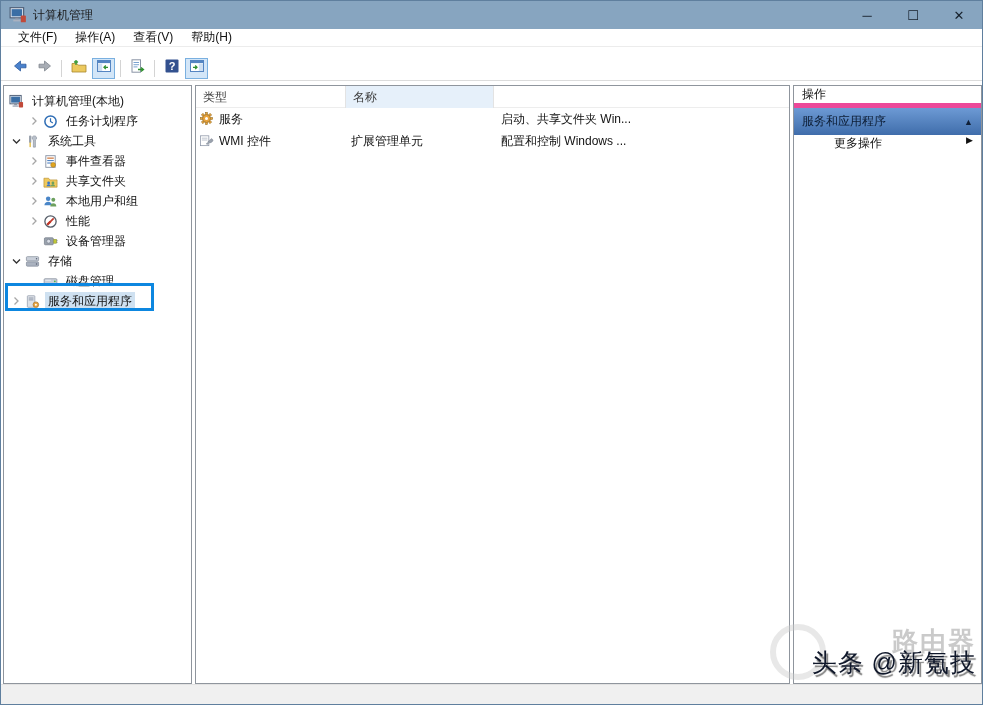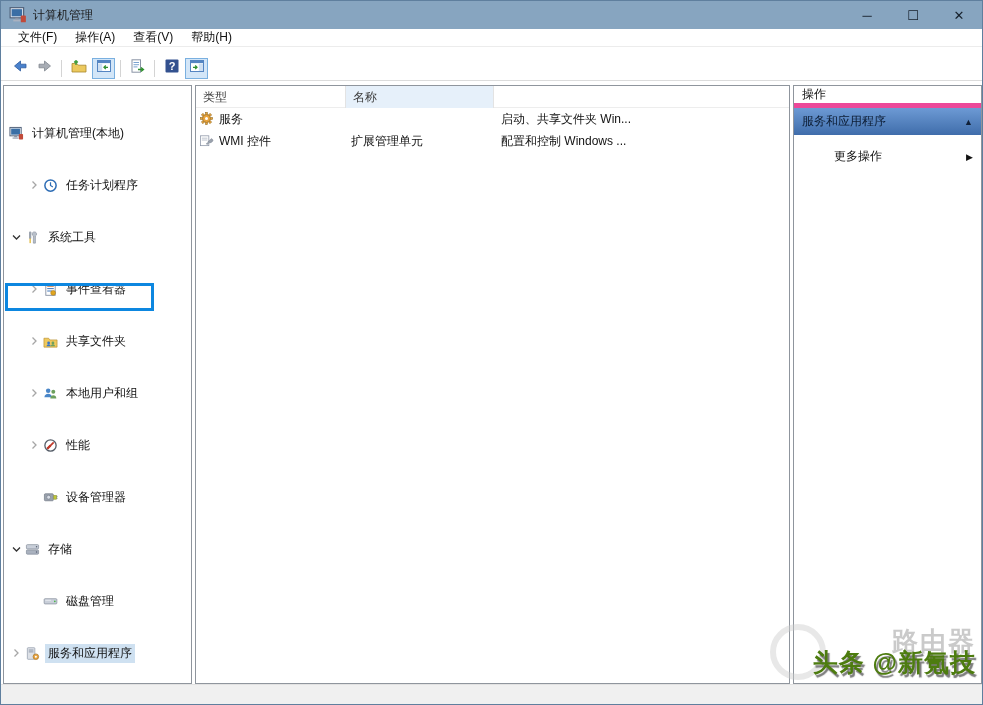--- a/index.html
+++ b/index.html
@@ -24,21 +24,21 @@
   .tbtn.active{background:#d3e6f8;border:1px solid #7ab0e0;}
   .tsep{width:1px;height:17px;background:#d4d4d4;margin:0 4px;}
 
   
   .panel{position:absolute;background:#ffffff;border:1px solid #8f959d;}
   #treepanel{left:2px;top:84px;width:189px;height:599px;padding-top:5px;overflow:hidden;}
   #listpanel{left:194px;top:84px;width:595px;height:599px;overflow:hidden;}
   #actionpanel{left:792px;top:84px;width:189px;height:599px;overflow:hidden;}
 
   
-  .trow{height:20px;display:flex;align-items:center;font-size:12px;color:#111;white-space:nowrap;margin-top:32px;}
+  .trow{height:20px;display:flex;align-items:center;font-size:12px;color:#111;white-space:nowrap;}
   .trow .chev{width:16px;height:16px;display:flex;align-items:center;justify-content:center;flex:0 0 16px;}
   .trow .ticon{width:17px;height:16px;display:flex;align-items:center;justify-content:center;flex:0 0 17px;margin-right:4px;}
   .trow .ticon svg{width:15px;height:15px;}
   .lvl0{padding-left:4px;}
   .lvl1{padding-left:4px;}
   .lvl2{padding-left:22px;}
   .tlabel{padding:1px 3px;}
   .tlabel.selected{background:#cfe1f1;}
   #annotation-box{position:absolute;left:1px;top:197px;width:149px;height:28px;border:3px solid #0d87e0;pointer-events:none;}
 
@@ -53,31 +53,31 @@
   .lcell.c0{width:148px;padding-left:3px;}
   .lcell.c1{width:150px;}
   .lcell.c2{width:240px;}
   .lcell .licon{width:17px;height:16px;margin-right:3px;flex:0 0 17px;}
   .lcell .licon svg{width:15px;height:15px;}
 
   
   .ap-title{height:22px;display:flex;align-items:center;padding-left:8px;font-size:12px;color:#111;border-bottom:5px solid #ec4899;}
   .ap-group{height:27px;display:flex;align-items:center;justify-content:space-between;padding:0 8px 0 8px;font-size:12px;color:#0c1c33;background:linear-gradient(#6d9ad4,#3f6dab);border-bottom:1px solid #38movie62a0;}
   .ap-group .caret{font-size:9px;color:#102038;}
-  .ap-more{height:27px;display:flex;align-items:center;justify-content:space-between;padding:16px 8px 0 40px;font-size:12px;color:#111;}
+  .ap-more{height:27px;display:flex;align-items:flex-start;justify-content:space-between;padding:0 8px 0 40px;font-size:12px;color:#111;}
   .ap-more .caret{font-size:9px;color:#111;}
 
   
   .statusstrip{position:absolute;left:0;top:683px;width:100%;height:22px;background:#f0f0f0;border-top:1px solid #e2e2e2;}
 
   
   .wm{position:absolute;right:4px;bottom:10px;width:260px;height:70px;pointer-events:none;margin-top:44px;}
   .wm-ring{position:absolute;left:52px;top:0px;width:56px;height:56px;border:6px solid rgba(205,205,205,0.45);border-radius:50%;}
   .wm-bg{position:absolute;right:2px;top:0px;font-size:26px;font-weight:bold;color:rgba(150,150,150,0.5);letter-spacing:2px;}
-  .wm-main{position:absolute;right:2px;top:22px;font-size:25px;font-weight:bold;color:#4d7c0f;letter-spacing:1px;text-shadow:2px 3px 1px rgba(110,110,110,0.9);}
+  .wm-main{position:absolute;right:2px;top:22px;font-size:25px;font-weight:normal;color:#0f172a;letter-spacing:1px;text-shadow:2px 3px 1px rgba(110,110,110,0.9);}
 </style>
 </head>
 <body>
 
 <div id="win">
 
   <div class="titlebar">
     <span class="appicon">
       <svg viewBox="0 0 16 16">
           <rect x="1" y="1.5" width="12" height="9" fill="#e8edf4" stroke="#4d5d75"></rect>

